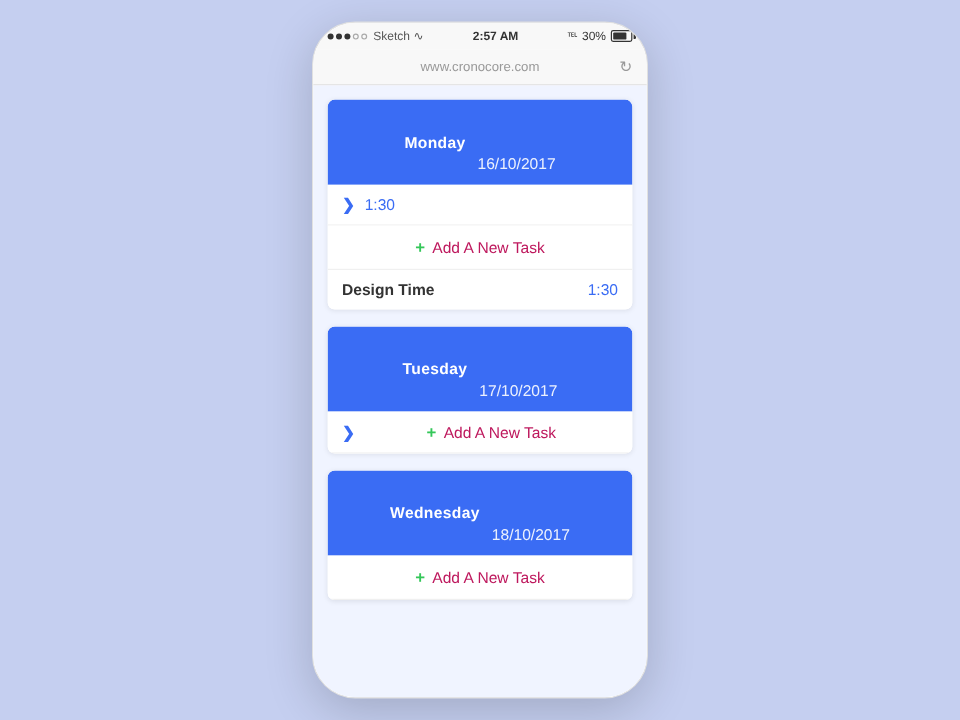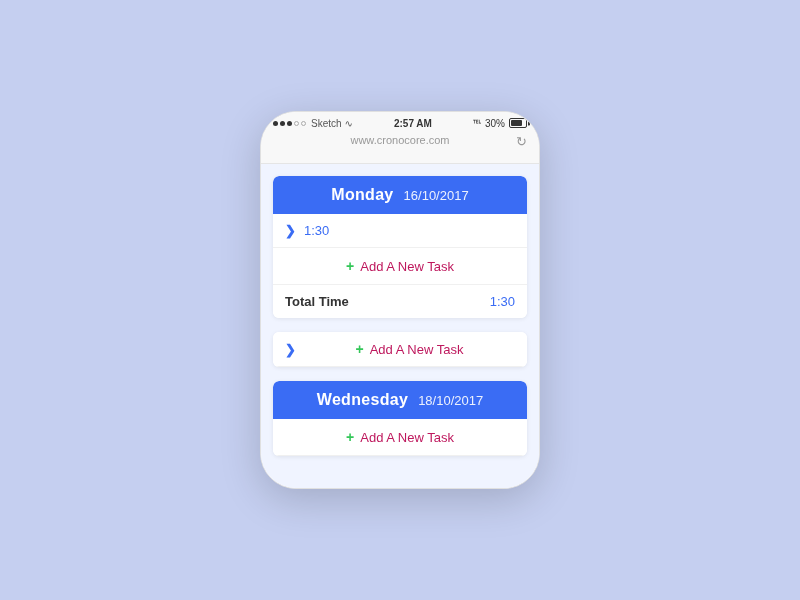--- a/index.html
+++ b/index.html
@@ -9,21 +9,21 @@
       background-color: #c5cff0;
       display: flex;
       align-items: center;
       justify-content: center;
       font-family: -apple-system, BlinkMacSystemFont, 'Helvetica Neue', Arial, sans-serif;
       overflow: hidden;
     }
 
     .phone-frame {
       width: 280px;
-      height: 378px;
+      height: 564px;
       background: #ffffff;
       border-radius: 36px;
       box-shadow: 0 10px 40px rgba(0,0,0,0.18);
       overflow: hidden;
       display: flex;
       flex-direction: column;
       border: 1px solid #e0e0e0;
     }
 
     
@@ -105,21 +105,21 @@
       height: 100%;
       background: #333;
       border-radius: 1px;
     }
 
     
     .url-bar {
       background: #f8f8f8;
       height: 30px;
       display: flex;
-      align-items: flex-start;
+      align-items: center;
       justify-content: center;
       border-bottom: 1px solid #e5e5e5;
       flex-shrink: 0;
       position: relative;
     }
 
     .url-text {
       font-size: 11px;
       color: #999;
       text-align: center;
@@ -158,29 +158,30 @@
       color: white;
       padding: 10px 16px;
       display: flex;
       align-items: center;
       justify-content: center;
       gap: 10px;
       border-radius: 6px 6px 0 0;
     }
 
     .day-name {
-      font-size: 16px;
+      font-size: 13px;
       font-weight: 700;
       letter-spacing: 0.3px;
     }
 
     .day-date {
       font-size: 13px;
       font-weight: 400;
       opacity: 0.9;
+      margin-top: 36px;
     }
 
     
     .task-row {
       display: flex;
       align-items: center;
       padding: 9px 12px;
       border-bottom: 1px solid #f0f0f0;
       background: #fff;
     }
@@ -309,26 +310,30 @@
       </div>
       <div class="task-row">
         <span class="chevron-icon">❯</span>
         <span class="task-time">1:30</span>
       </div>
       <div class="add-task-row">
         <span class="add-icon">+</span>
         <span class="add-label">Add A New Task</span>
       </div>
       <div class="total-row">
-        <span class="total-label">Total Time</span>
+        <span class="total-label">Design Time</span>
         <span class="total-time">1:30</span>
       </div>
     </div>
 
     <div class="day-block">
+      <div class="day-header">
+        <span class="day-name">Tuesday</span>
+        <span class="day-date">17/10/2017</span>
+      </div>
       <div class="tuesday-task-row">
         <span class="chevron-icon">❯</span>
         <div class="add-task-row" style="border:none;padding:0;flex:1;justify-content:center;">
           <span class="add-icon">+</span>
           <span class="add-label">Add A New Task</span>
         </div>
       </div>
     </div>
 
     <div class="day-block">

